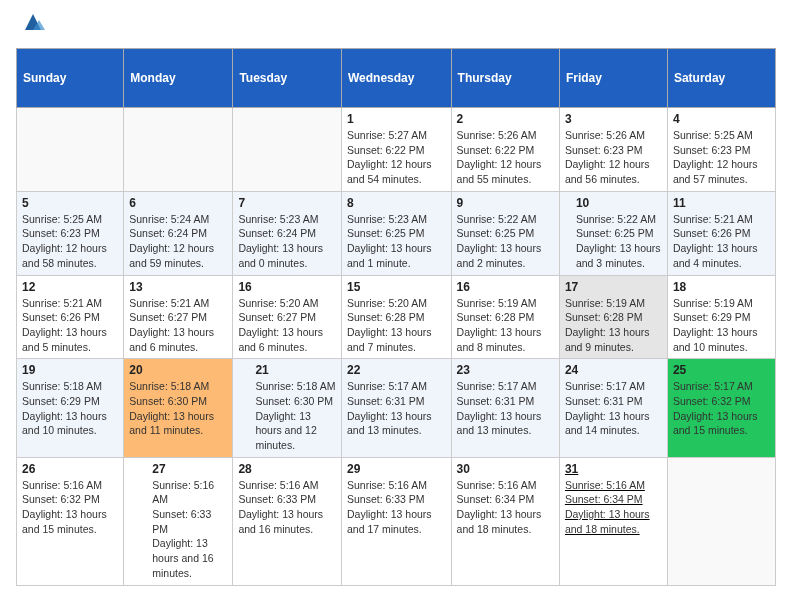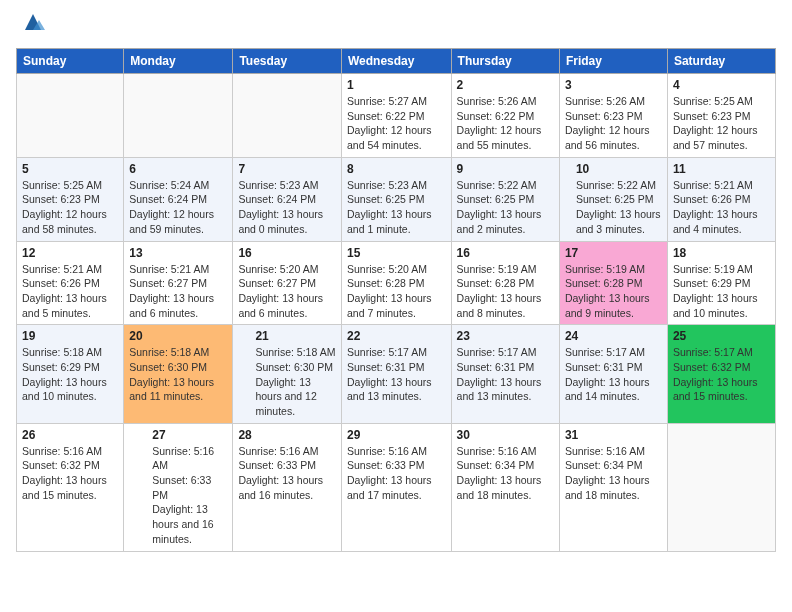--- a/index.html
+++ b/index.html
@@ -39,21 +39,21 @@
     }
     .calendar {
       width: 100%;
       border-collapse: collapse;
       font-size: 11px;
     }
     .calendar th {
       background-color: #2060c0;
       color: #fff;
       text-align: left;
-      padding: 5px 6px;
+      padding: 22px 6px;
       font-size: 12px;
       font-weight: bold;
       border: 1px solid #aaa;
     }
     .calendar td {
       border: 1px solid #ccc;
       vertical-align: top;
       padding: 4px 5px;
       width: 113px;
       min-height: 70px;
@@ -179,21 +179,21 @@
           <div class="day-info">Sunrise: 5:20 AM<br>Sunset: 6:27 PM<br>Daylight: 13 hours and 6 minutes.</div>
         </td>
         <td style="background: rgb(255, 255, 255);">
           <div class="day-num">15</div>
           <div class="day-info">Sunrise: 5:20 AM<br>Sunset: 6:28 PM<br>Daylight: 13 hours and 7 minutes.</div>
         </td>
         <td style="background: rgb(255, 255, 255);">
           <div class="day-num">16</div>
           <div class="day-info">Sunrise: 5:19 AM<br>Sunset: 6:28 PM<br>Daylight: 13 hours and 8 minutes.</div>
         </td>
-        <td style="background: #f9a8d4;">
+        <td style="background: #e5e5e5;">
           <div class="day-num">17</div>
           <div class="day-info">Sunrise: 5:19 AM<br>Sunset: 6:28 PM<br>Daylight: 13 hours and 9 minutes.</div>
         </td>
         <td style="background: rgb(255, 255, 255);">
           <div class="day-num">18</div>
           <div class="day-info">Sunrise: 5:19 AM<br>Sunset: 6:29 PM<br>Daylight: 13 hours and 10 minutes.</div>
         </td>
       </tr>
       <tr>
         <td style="background: rgb(240, 244, 251);">
@@ -239,20 +239,20 @@
           <div class="day-info">Sunrise: 5:16 AM<br>Sunset: 6:33 PM<br>Daylight: 13 hours and 16 minutes.</div>
         </td>
         <td style="background: rgb(255, 255, 255);">
           <div class="day-num">29</div>
           <div class="day-info">Sunrise: 5:16 AM<br>Sunset: 6:33 PM<br>Daylight: 13 hours and 17 minutes.</div>
         </td>
         <td style="background: rgb(255, 255, 255);">
           <div class="day-num">30</div>
           <div class="day-info">Sunrise: 5:16 AM<br>Sunset: 6:34 PM<br>Daylight: 13 hours and 18 minutes.</div>
         </td>
-        <td style="background: rgb(255, 255, 255);">
+        <td style="background: rgb(255, 255, 255); text-decoration: underline;">
           <div class="day-num">31</div>
           <div class="day-info">Sunrise: 5:16 AM<br>Sunset: 6:34 PM<br>Daylight: 13 hours and 18 minutes.</div>
         </td>
         <td class="empty" style="background: rgb(249, 249, 249);"></td>
       </tr>
     </tbody>
 </table>
 
 </body></html>

